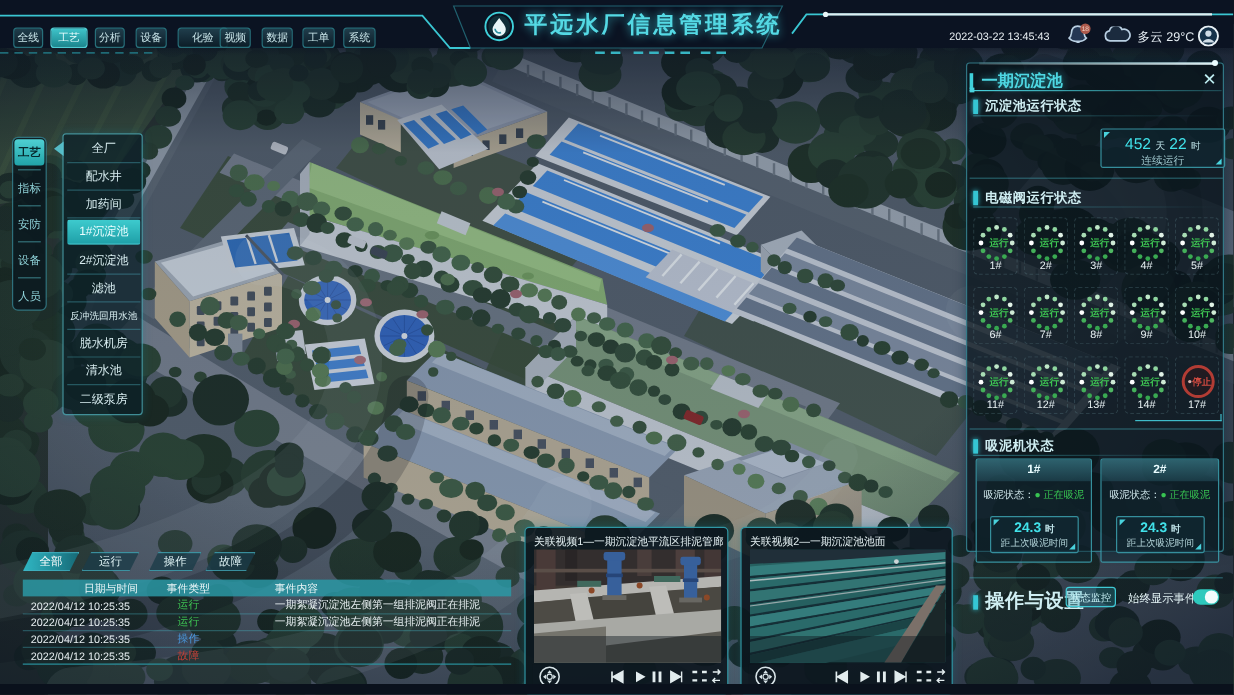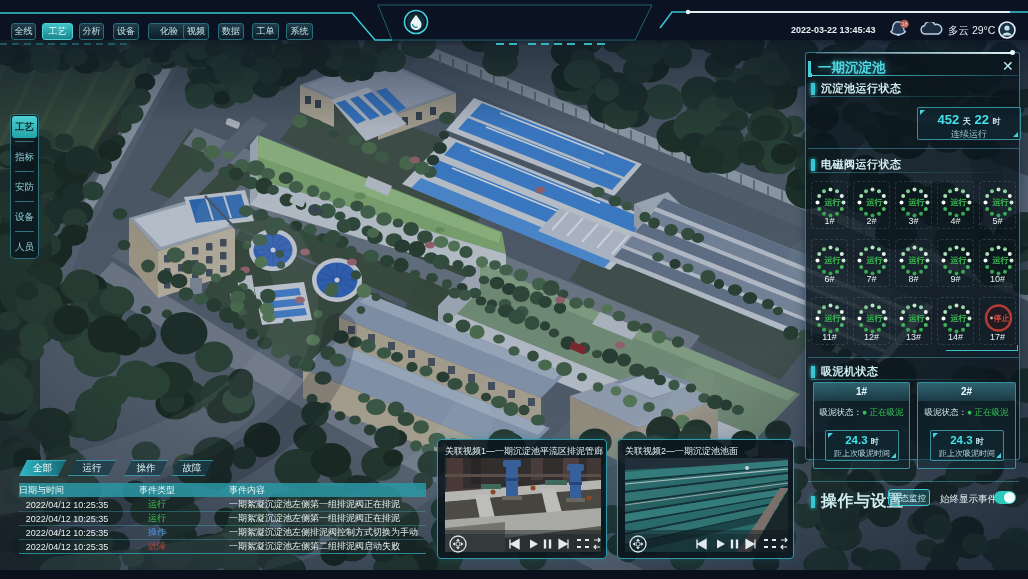--- a/index.html
+++ b/index.html
@@ -15,21 +15,21 @@
 .navtab{position:absolute;top:23px;height:17px;border:1px solid #276f7a;border-radius:3px;background:linear-gradient(180deg,rgba(34,66,80,0.9),rgba(12,30,40,0.9));color:#c8e4e8;font-size:9px;display:flex;align-items:center;justify-content:center}
 .navtab.active{background:linear-gradient(180deg,#3fc3c9,#1b868e);color:#eafeff;border-color:#4fcdd4}
 .ltab{position:absolute;left:2px;width:25px;height:22px;display:flex;align-items:center;justify-content:center;color:#8fd2d8;font-size:9.5px;border-radius:3px}
 .ltab.active{background:linear-gradient(180deg,#4fd0d2,#21a3a8);color:#06282c;font-weight:bold}
 .mitem{position:absolute;left:3px;width:61px;height:23px;display:flex;align-items:center;justify-content:center;color:#d8edf0;font-size:10px;border-bottom:1px solid rgba(80,190,205,0.35)}
 .mitem.active{background:linear-gradient(180deg,#3ecbce,#1fa0a8);color:#eafeff;border-radius:2px}
 .vcell{position:absolute;width:37px;height:48px;border:1px dashed rgba(110,150,160,0.25);border-radius:4px}
 .vlab{position:absolute;width:100%;text-align:center;bottom:2px;color:#e8f2f4;font-size:9px}
 .etab{position:absolute;top:460px;height:16px;color:#dff3f5;font-size:9.5px;display:flex;align-items:center;justify-content:center;background:rgba(28,60,72,0.8);border:1px solid rgba(70,180,195,0.7);clip-path:polygon(8px 0,100% 0,calc(100% - 8px) 100%,0 100%)}
 .etab.active{background:linear-gradient(90deg,#2fb5c2,#176b78);color:#fff}
-.vidpanel{position:absolute;top:439px;height:120px;background:rgba(10,22,30,0.88);border:1px solid #2f97a5;border-radius:4px;box-shadow:0 0 8px rgba(20,120,140,0.35)}
+.vidpanel{position:absolute;top:439px;height:140px;background:rgba(10,22,30,0.88);border:1px solid #2f97a5;border-radius:4px;box-shadow:0 0 8px rgba(20,120,140,0.35)}
 .vtitle{position:absolute;left:7px;top:5px;font-size:9px;color:#e6f2f4}
 .ctrl{position:absolute;bottom:4px;left:6px;right:6px;height:20px;background:rgba(16,26,34,0.35);display:flex;align-items:center}
 </style>
 </head>
 <body>
 <div id="stage">
 
 <svg width="1028" height="579" viewBox="0 0 1028 579" style="position:absolute;left:0;top:0">
 <defs>
 <radialGradient id="vig" cx="42%" cy="40%" r="78%">
@@ -1523,40 +1523,41 @@
 <path d="M0 44 h130" stroke="#1f6a75" stroke-width="1.5" stroke-dasharray="7 5" fill="none"></path>
 </svg>
 
 <svg class="abs" style="left:403px;top:9px" width="26" height="26" viewBox="0 0 26 26">
 <circle cx="13" cy="13" r="11.5" fill="none" stroke="#3fd0da" stroke-width="1.6"></circle>
 <circle cx="13" cy="13" r="9" fill="#0f2e38"></circle>
 <path d="M13 6 C9.5 10.5 7.5 13 7.5 15.5 a5.5 5.5 0 0 0 11 0 C18.5 13 16.5 10.5 13 6 Z" fill="#e8f6f8"></path>
 <path d="M9.5 15 a3.5 3.5 0 0 0 5 3" fill="none" stroke="#2a8fa0" stroke-width="1.4"></path>
 </svg>
 
+<div class="abs" style="left:437px;top:8px;width:200px;height:26px;font-size:19px;font-weight:bold;color:#54d9e4;letter-spacing:2.5px;text-shadow:0 0 8px rgba(60,210,225,0.8);white-space:nowrap">平远水厂信息管理系统</div>
 
 <div class="navtab" style="left:11px;width:25px">全线</div>
 
 <div class="navtab active" style="left:42px;width:31px">工艺</div>
 
 <div class="navtab" style="left:79px;width:25px">分析</div>
 
 <div class="navtab" style="left:113px;width:26px">设备</div>
 
 <div class="navtab" style="left:148px;width:42px">化验</div>
 
 <div class="navtab" style="left:183px;width:26px">视频</div>
 
 <div class="navtab" style="left:218px;width:26px">数据</div>
 
 <div class="navtab" style="left:252px;width:27px">工单</div>
 
 <div class="navtab" style="left:286px;width:27px">系统</div>
 
-<div class="abs" style="left:791px;top:25px;font-size:9px;color:#e8eef2;font-weight:bold">2022-03-22 13:45:43</div>
+<div class="abs" style="left:791px;top:25px;font-size:9px;color:#e8eef2;font-weight:normal">2022-03-22 13:45:43</div>
 
 <svg class="abs" style="left:887px;top:19px" width="24" height="20" viewBox="0 0 26 22">
 <path d="M10 17 a8 8 0 0 1-6-3 c1.5-1 2-2.5 2.2-4.5 C6.5 5 9 3 12 3 s5.5 2 5.8 6.5 c0.2 2 0.7 3.5 2.2 4.5 a8 8 0 0 1-6 3 Z" fill="#243754" stroke="#b9cfe2" stroke-width="1.5"></path>
 <path d="M10.5 17.5 a2 2 0 0 0 3.6 0 Z" fill="#b9cfe2"></path>
 <circle cx="19" cy="5.5" r="4.8" fill="#ad5a4c"></circle>
 <text x="19" y="7.8" font-size="6" fill="#f3d5c8" text-anchor="middle" font-family="Liberation Sans, sans-serif">18</text>
 </svg>
 
 <svg class="abs" style="left:919px;top:22px" width="25" height="14" viewBox="0 0 25 14">
 <path d="M6 12 a4.2 4.2 0 0 1-0.5-8.3 A5.6 5.6 0 0 1 16 2.6 a4.6 4.6 0 0 1 3.4 9.4 Z" fill="#1b2b3e" stroke="#b9cfe2" stroke-width="1.4"></path>
@@ -1579,41 +1580,65 @@
 <div class="abs" style="left:15px;top:171px;width:19px;height:1px;background:rgba(90,200,210,0.5)"></div>
 
 <div class="ltab" style="left:12px;top:176px">安防</div>
 <div class="abs" style="left:15px;top:201px;width:19px;height:1px;background:rgba(90,200,210,0.5)"></div>
 
 <div class="ltab" style="left:12px;top:206px">设备</div>
 <div class="abs" style="left:15px;top:231px;width:19px;height:1px;background:rgba(90,200,210,0.5)"></div>
 
 <div class="ltab" style="left:12px;top:236px">人员</div>
 
+<div class="abs" style="left:52px;top:111px;width:67px;height:235px;background:rgba(10,32,40,0.7);border:1px solid rgba(90,200,212,0.65);border-radius:3px;box-shadow:0 0 8px rgba(20,120,140,0.3)">
+
+<div class="abs" style="left:-8px;top:6px;width:0;height:0;border-style:solid;border-width:6px 8px 6px 0;border-color:transparent rgba(90,200,212,0.9) transparent transparent"></div>
+
+<div class="mitem" style="top:1px">全厂</div>
+
+<div class="mitem" style="top:24px">配水井</div>
+
+<div class="mitem" style="top:47px">加药间</div>
+
+<div class="mitem active" style="top:71px;height:21px">1#沉淀池</div>
+
+<div class="mitem" style="top:94px">2#沉淀池</div>
+
+<div class="mitem" style="top:117px">滤池</div>
+
+<div class="mitem" style="top:140px;font-size:8px">反冲洗回用水池</div>
+
+<div class="mitem" style="top:163px">脱水机房</div>
+
+<div class="mitem" style="top:186px">清水池</div>
+
+<div class="mitem" style="top:209px;border-bottom:none">二级泵房</div>
+</div>
 
 <div class="panel" style="left:805px;top:52px;width:215px;height:408px">
 
 <div class="abs" style="left:10px;top:-1px;width:196px;height:2px;background:linear-gradient(90deg,rgba(220,240,245,0.15),#dff2f6)"></div>
 <div class="abs" style="left:204px;top:-3px;width:5px;height:5px;background:#eafcff;border-radius:50%"></div>
 
 <div class="abs" style="left:12px;top:6px;font-size:13.5px;font-weight:bold;color:#4ed7e2;text-shadow:0 0 6px rgba(60,210,225,0.7)">一期沉淀池</div>
 
 <div class="abs" style="left:2px;top:8px;width:3px;height:13px;background:#3fd0da"></div>
 
 <div class="abs" style="left:196px;top:5px;font-size:14px;color:#bfeef2">✕</div>
 
 <div class="abs" style="left:2px;top:22px;width:210px;height:1px;background:linear-gradient(90deg,#49d2dc,rgba(73,210,220,0.25))"></div>
 <div class="abs" style="left:2px;top:20px;width:4px;height:4px;background:#49d2dc"></div>
 
 <div class="sechead" style="left:5px;top:28px;font-size:11px"><span class="secbar"></span>沉淀池运行状态</div>
 <div class="abs" style="left:5px;top:43px;width:205px;height:1px;background:linear-gradient(90deg,rgba(70,190,205,0.45),rgba(70,190,205,0))"></div>
 
 
 <div class="card tick" style="left:111px;top:54px;width:104px;height:33px">
-<div style="text-align:center;margin-top:4px;font-size:13px;font-weight:bold;color:#41e2ea">452 <span style="font-size:8px;color:#bfe3e8">天</span> 22 <span style="font-size:8px;color:#bfe3e8">时</span></div>
+<div style="text-align:center;margin-top:4px;font-size:13px;font-weight:normal;color:#41e2ea">452 <span style="font-size:8px;color:#bfe3e8">天</span> 22 <span style="font-size:8px;color:#bfe3e8">时</span></div>
 <div style="text-align:center;font-size:9px;color:#9fc6cc;margin-top:1px">连续运行</div>
 </div>
 
 <div class="abs" style="left:2px;top:95px;width:211px;height:1px;background:rgba(70,180,195,0.45)"></div>
 
 <div class="sechead" style="left:5px;top:104px;font-size:11px"><span class="secbar"></span>电磁阀运行状态</div>
 <div class="abs" style="left:5px;top:119px;width:205px;height:1px;background:linear-gradient(90deg,rgba(70,190,205,0.45),rgba(70,190,205,0))"></div>
 
 <div class="vcell" style="left:5px;top:128px">
         <svg class="abs" style="left:0;top:1px" width="37" height="38" viewBox="0 0 37 38">
@@ -1931,45 +1956,43 @@
 
 <div class="etab active" style="left:19px;width:47px">全部</div>
 
 <div class="etab" style="left:68px;width:48px">运行</div>
 
 <div class="etab" style="left:124px;width:44px">操作</div>
 
 <div class="etab" style="left:171px;width:42px">故障</div>
 
 <div class="abs" style="left:19px;top:483px;width:407px;height:14px;background:rgba(42,152,164,0.85);display:flex;font-size:9px;color:#eaf6f8">
-<div style="width:96px;text-align:left;line-height:14px">日期与时间</div>
+<div style="width:96px;text-align:right;line-height:14px">日期与时间</div>
 <div style="width:84px;text-align:center;line-height:14px">事件类型</div>
 <div style="padding-left:30px;line-height:14px">事件内容</div>
 </div>
 
 <div class="abs" style="left:19px;top:498px;width:407px;font-size:9px;color:#e6eef0">
 <div style="height:14px;display:flex;align-items:center;border-bottom:1px solid rgba(70,180,195,0.35)">
 <div style="width:96px;text-align:center">2022/04/12 10:25:35</div>
         <div style="width:84px;text-align:center;color:#3ec653">运行</div>
         <div style="padding-left:30px">一期絮凝沉淀池左侧第一组排泥阀正在排泥</div>
       </div>
 <div style="height:14px;display:flex;align-items:center;border-bottom:1px solid rgba(70,180,195,0.35)">
 <div style="width:96px;text-align:center">2022/04/12 10:25:35</div>
         <div style="width:84px;text-align:center;color:#3ec653">运行</div>
         <div style="padding-left:30px">一期絮凝沉淀池左侧第一组排泥阀正在排泥</div>
       </div>
 <div style="height:14px;display:flex;align-items:center;border-bottom:1px solid rgba(70,180,195,0.35)">
 <div style="width:96px;text-align:center">2022/04/12 10:25:35</div>
         <div style="width:84px;text-align:center;color:#4a9ae2">操作</div>
-        <div style="padding-left:30px">一期絮凝沉淀池左侧排泥阀控制方式切换为手动</div>
       </div>
 <div style="height:14px;display:flex;align-items:center;border-bottom:1px solid rgba(42,152,164,0.9)">
 <div style="width:96px;text-align:center">2022/04/12 10:25:35</div>
         <div style="width:84px;text-align:center;color:#c04038">故障</div>
-        <div style="padding-left:30px">一期絮凝沉淀池左侧第二组排泥阀启动失败</div>
       </div>
 </div>
 
 <div class="vidpanel" style="left:437px;width:170px">
 
 <div class="vtitle">关联视频1—一期沉淀池平流区排泥管廊</div>
 
 <svg class="abs" style="left:7px;top:18px" width="156" height="94" viewBox="0 0 156 94">
 <rect width="156" height="94" fill="#4a4038"></rect>
 <rect x="0" y="0" width="156" height="30" fill="#3a3230"></rect>

